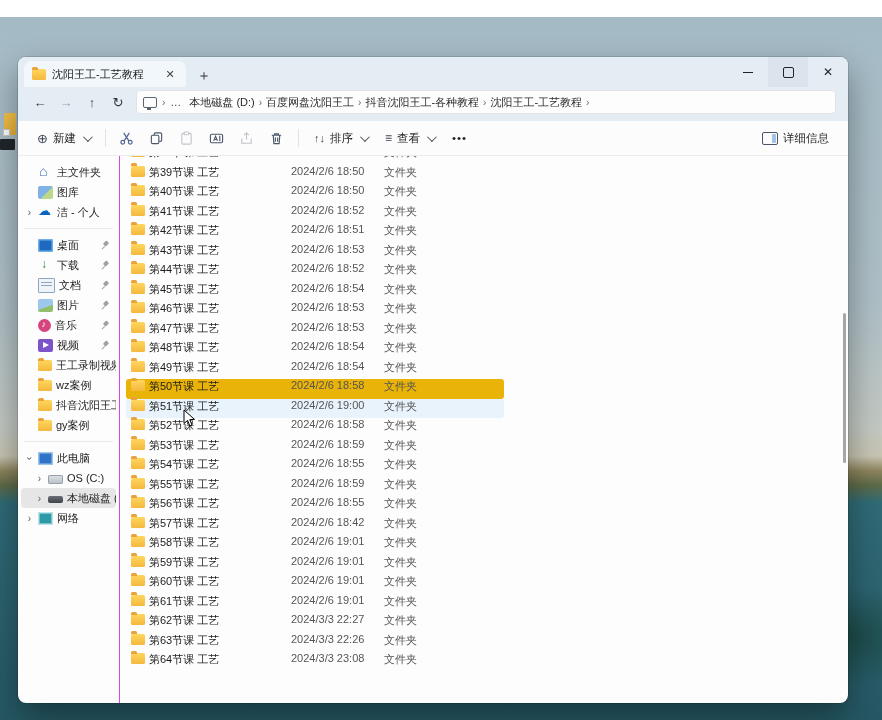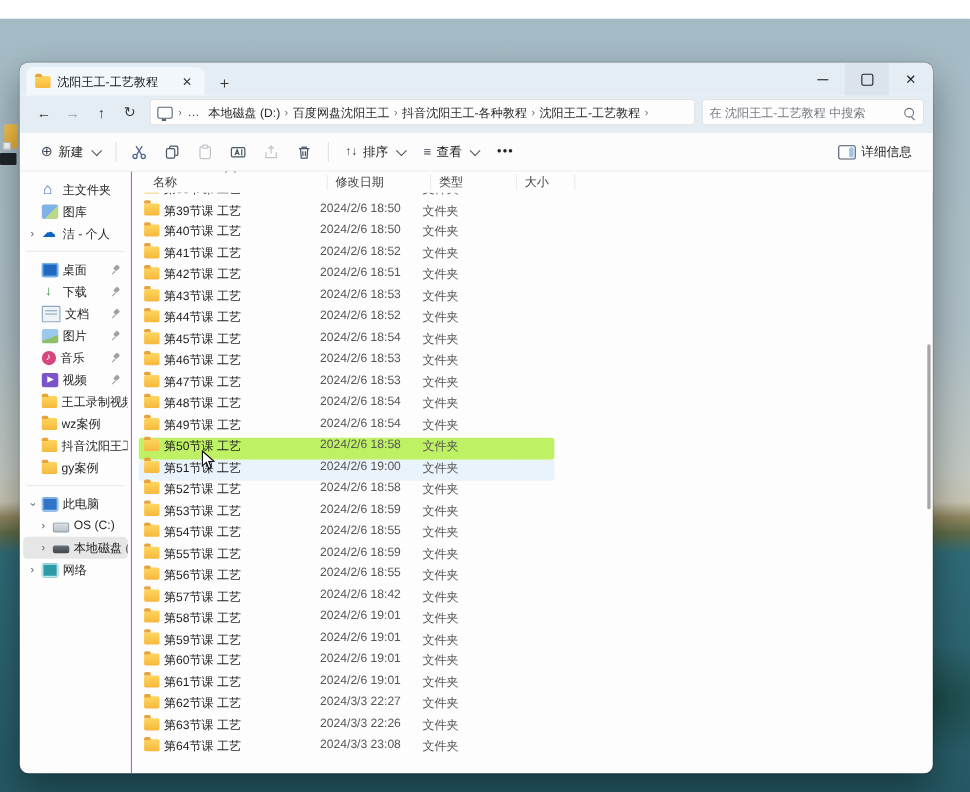--- a/index.html
+++ b/index.html
@@ -95,21 +95,21 @@
   .lheader{display:flex;height:19px;align-items:center;font-size:11px;color:#444;flex:0 0 auto;position:relative;background:#fdfdfd;z-index:2;}
   .hc{height:14px;display:flex;align-items:center;border-right:1px solid #ececec;}
   .hc.name{width:158px;padding-left:13px;}
   .hc.date{width:86px;padding-left:7px;}
   .hc.type{width:70px;padding-left:7px;}
   .hc.size{width:45px;padding-left:7px;}
   .sortmark{position:absolute;left:80px;top:-3px;width:6px;height:6px;border-left:1.2px solid #777;border-top:1.2px solid #777;transform:rotate(45deg);}
   .rows{flex:1;overflow:hidden;}
   .file-row{height:19.5px;display:flex;align-items:flex-start;font-size:11px;color:#1d1d1d;width:378px;border-radius:3px;position:relative;}
   .file-row.clipped{margin-top:-11px;}
-  .file-row.sel{background:#bef264;}
+  .file-row.sel{background:#eab308;}
   .file-row.hov{background:#e9f3fb;}
   .file-row .fold{margin-left:5px;margin-right:4px;flex:0 0 auto;}
   .c-name{width:142px;overflow:hidden;white-space:nowrap;}
   .c-date{width:93px;color:#555;}
   .c-type{width:120px;color:#555;}
 
   .vscroll{position:absolute;right:2px;top:157px;width:3px;height:150px;background:#a6a6a6;border-radius:2px;}
 
   .statusbar{height:23px;border-top:1px solid #ececec;display:flex;align-items:center;font-size:11px;color:#3c3c3c;padding:0 8px;flex:0 0 auto;background:#fdfdfd;}
   .stat{padding:0 6px;}
@@ -167,24 +167,20 @@
             <span class="crumb">本地磁盘 (D:)</span>
             <span class="crumb-sep">›</span>
             <span class="crumb">百度网盘沈阳王工</span>
             <span class="crumb-sep">›</span>
             <span class="crumb">抖音沈阳王工-各种教程</span>
             <span class="crumb-sep">›</span>
             <span class="crumb">沈阳王工-工艺教程</span>
             <span class="crumb-sep">›</span>
           </span>
       </div>
-      <div class="search">
-        <span class="ph">在 沈阳王工-工艺教程 中搜索</span>
-        <span class="mag"></span>
-      </div>
     </div>
 
     <div class="toolbar">
       <div class="tbtn">
         <span style="font-size:13px;color:#3d4654;">⊕</span>
         <span>新建</span>
         <span class="caret"></span>
       </div>
       <span class="tsep"></span>
       <div class="tico">
@@ -347,35 +343,20 @@
             <div class="side-item">
     <span class="chev">›</span>
     <span class="sicon i-network"></span>
     <span class="slabel">网络</span>
 
   </div>
           </div>
       </div>
 
       <div class="filepane">
-        <div class="lheader">
-          <span class="sortmark"></span>
-          <div class="hc name">
-              <span>名称</span>
-            </div>
-          <div class="hc date">
-              <span>修改日期</span>
-            </div>
-          <div class="hc type">
-              <span>类型</span>
-            </div>
-          <div class="hc size">
-              <span>大小</span>
-            </div>
-        </div>
         <div class="rows">
             <div class="file-row clipped">
     <span class="fold"></span>
     <span class="c-name">第38节课 工艺</span>
     <span class="c-date">2024/2/6 18:50</span>
     <span class="c-type">文件夹</span>
   </div>
             <div class="file-row">
     <span class="fold"></span>
     <span class="c-name">第39节课 工艺</span>

